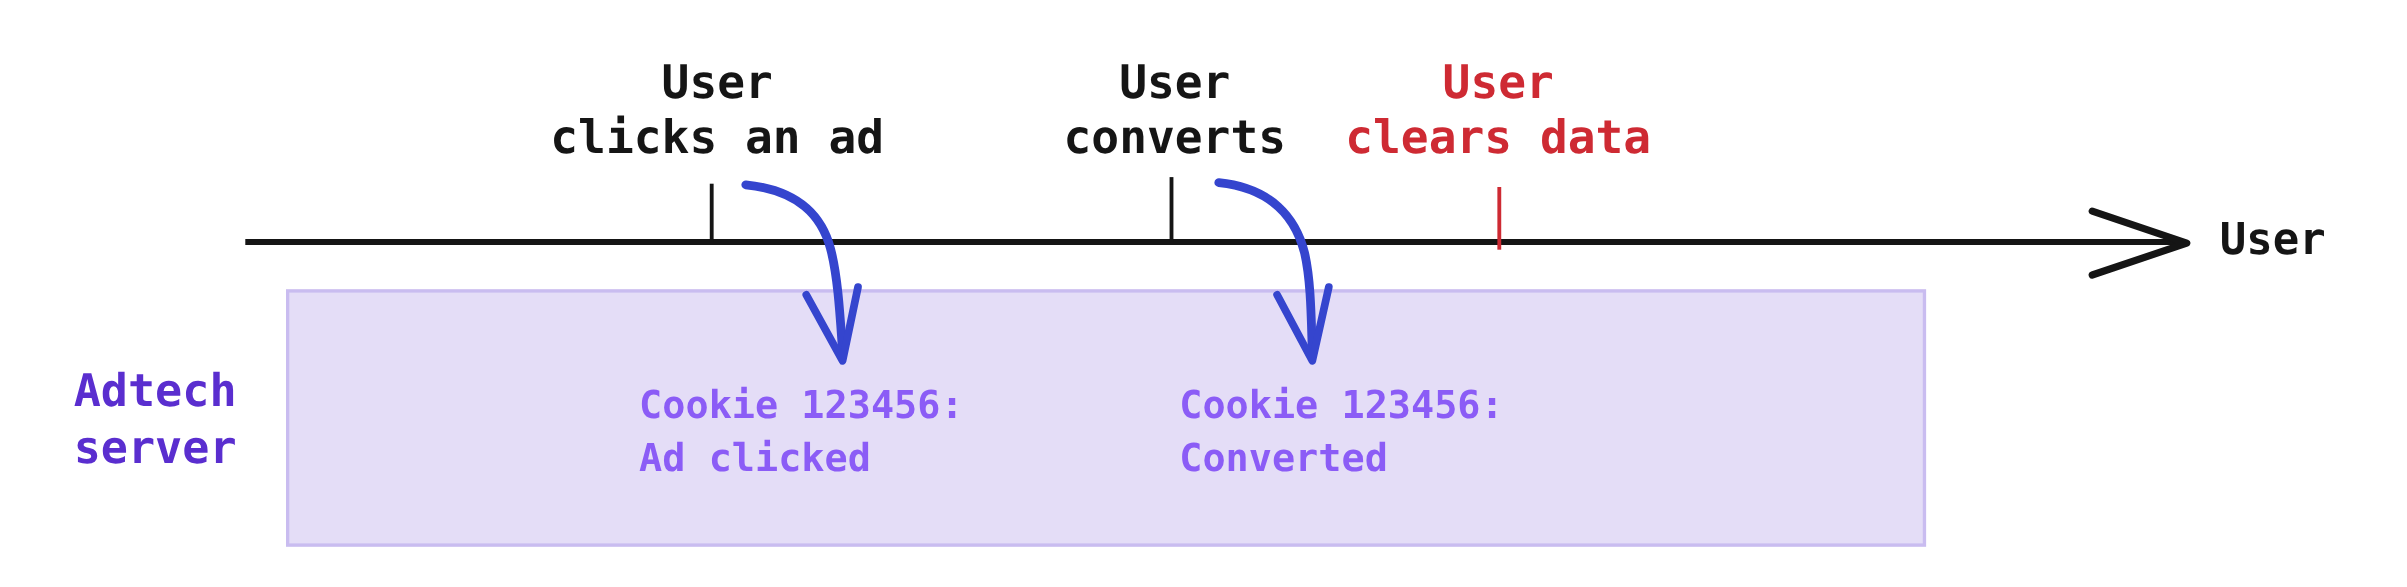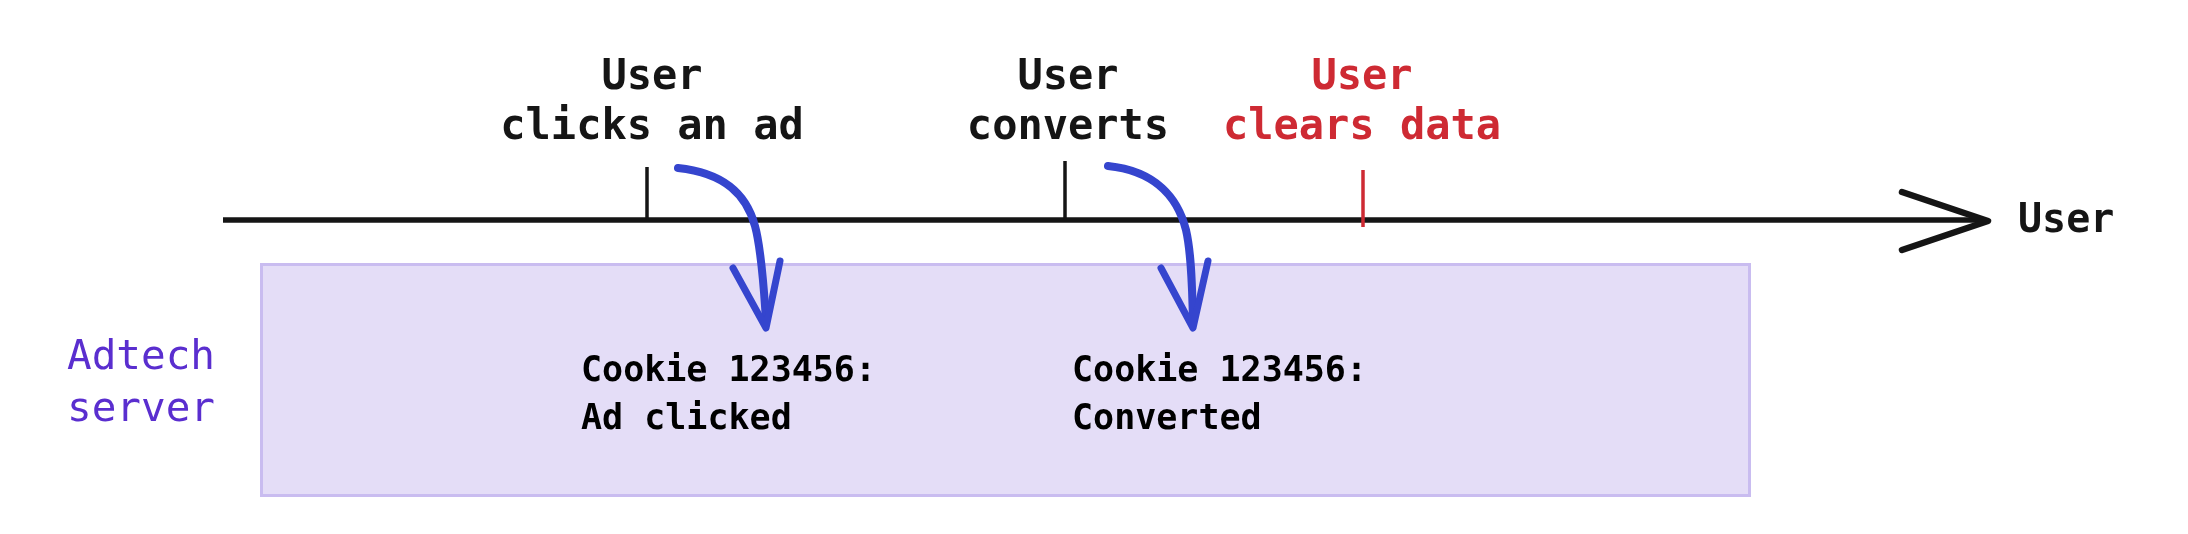--- a/index.html
+++ b/index.html
@@ -47,41 +47,41 @@
     color: #151515;
     white-space: nowrap;
   }
   .server-label {
     position: absolute;
     left: 141px;
     top: 329px;
     transform: translateX(-50%);
     font-size: 41px;
     line-height: 52px;
-    font-weight: normal;
+    font-weight: bold;
     color: #5a2ecf;
     text-align: center;
     white-space: pre-line;
   }
   .server-box {
     position: absolute;
     left: 260px;
     top: 263px;
     width: 1485px;
     height: 228px;
     background: #e4ddf7;
     border: 3px solid #c9bcf0;
   }
   .record {
     position: absolute;
     top: 345px;
     font-size: 35px;
     line-height: 48px;
     font-weight: bold;
-    color: #000000;
+    color: #8b5cf6;
     text-align: left;
     white-space: pre-line;
   }
   .record.r1 { left: 581px; }
   .record.r2 { left: 1072px; }
 </style>
 </head>
 <body>
 
 <div class="canvas">

